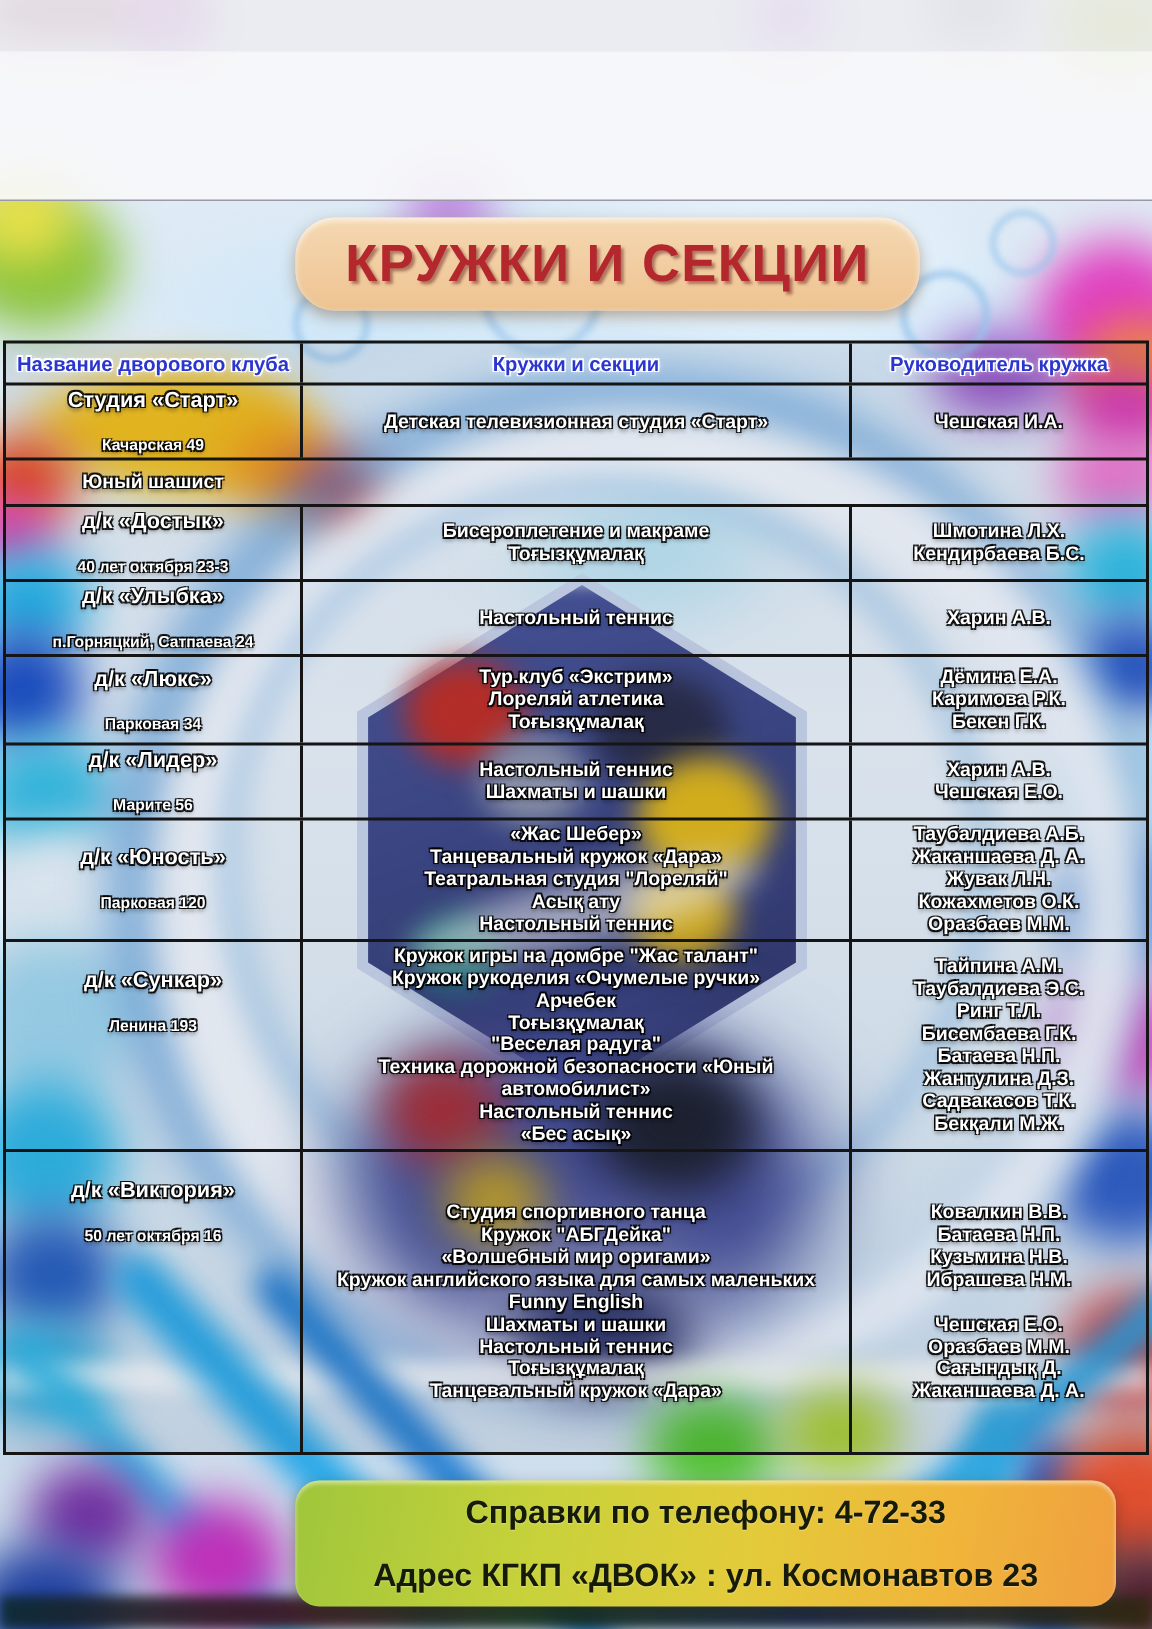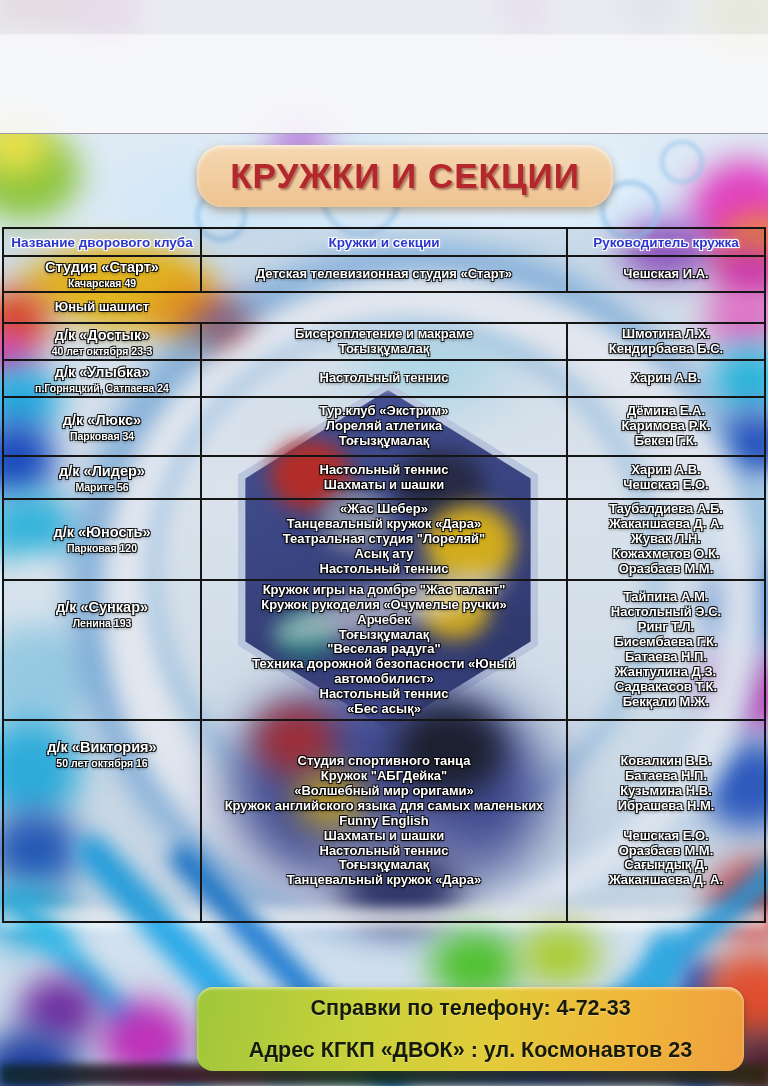--- a/index.html
+++ b/index.html
@@ -49,21 +49,21 @@
   .cell{border-left:2px solid #151515;display:flex;flex-direction:column;
     justify-content:center;align-items:center;text-align:center;
     padding:2px 4px;box-sizing:border-box;min-width:0;}
   .cell:first-child{border-left:none;}
   .colhead{color:#2b36cf;font-weight:bold;font-size:13.5px;
     text-shadow:-1px -1px 0 #fff,1px -1px 0 #fff,-1px 1px 0 #fff,1px 1px 0 #fff,0 0 4px #fff;}
   .otl{color:#fff;font-weight:bold;
     text-shadow:-1px -1px 0 rgba(0,0,0,.85),1px -1px 0 rgba(0,0,0,.85),
       -1px 1px 0 rgba(0,0,0,.85),1px 1px 0 rgba(0,0,0,.85),0 2px 3px rgba(0,0,0,.45);}
   .clubname{font-size:14.5px;}
-  .clubaddr{font-size:10.5px;margin-top:1px;}
+  .clubaddr{font-size:10.5px;margin-top:15px;}
   .line{font-size:13px;line-height:1.15;}
   .clubcell{justify-content:center;gap:1px;}
   .r0{min-height:33px}.r1{min-height:29px}.r2{min-height:35px}.r3{min-height:35px}
   .r4{min-height:57px}.r5{min-height:41px}.r6{min-height:73px}.r7{min-height:135px}.r8{min-height:200px}
   .r7 .clubcell,.r8 .clubcell{justify-content:flex-start;padding-top:18px;}
   
   .info-box{position:absolute;left:197px;top:987px;width:547px;height:84px;z-index:3;
     background:linear-gradient(100deg,#9fc63b,#c8d23a 30%,#e3cb3a 55%,#f0b63a 78%,#ef9f3f 100%);
     border-radius:16px;box-shadow:0 4px 10px rgba(40,40,10,.4),inset 0 2px 3px rgba(255,255,255,.5);
     display:flex;flex-direction:column;align-items:center;justify-content:center;gap:17px;}
@@ -293,21 +293,21 @@
             <div class="line otl">Кружок рукоделия «Очумелые ручки»</div>
             <div class="line otl">Арчебек</div>
             <div class="line otl">Тоғызқұмалақ</div>
             <div class="line otl">"Веселая радуга"</div>
             <div class="line otl">Техника дорожной безопасности «Юный автомобилист»</div>
             <div class="line otl">Настольный теннис</div>
             <div class="line otl">«Бес асық»</div>
           </div>
       <div class="cell">
             <div class="line otl">Тайпина А.М.</div>
-            <div class="line otl">Настольный Э.С.</div>
+            <div class="line otl">Таубалдиева Э.С.</div>
             <div class="line otl">Ринг Т.Л.</div>
             <div class="line otl">Бисембаева Г.К.</div>
             <div class="line otl">Батаева Н.П.</div>
             <div class="line otl">Жантулина Д.З.</div>
             <div class="line otl">Садвакасов Т.К.</div>
             <div class="line otl">Бекқали М.Ж.</div>
           </div>
     </div>
 
     <div class="t-row r8">

